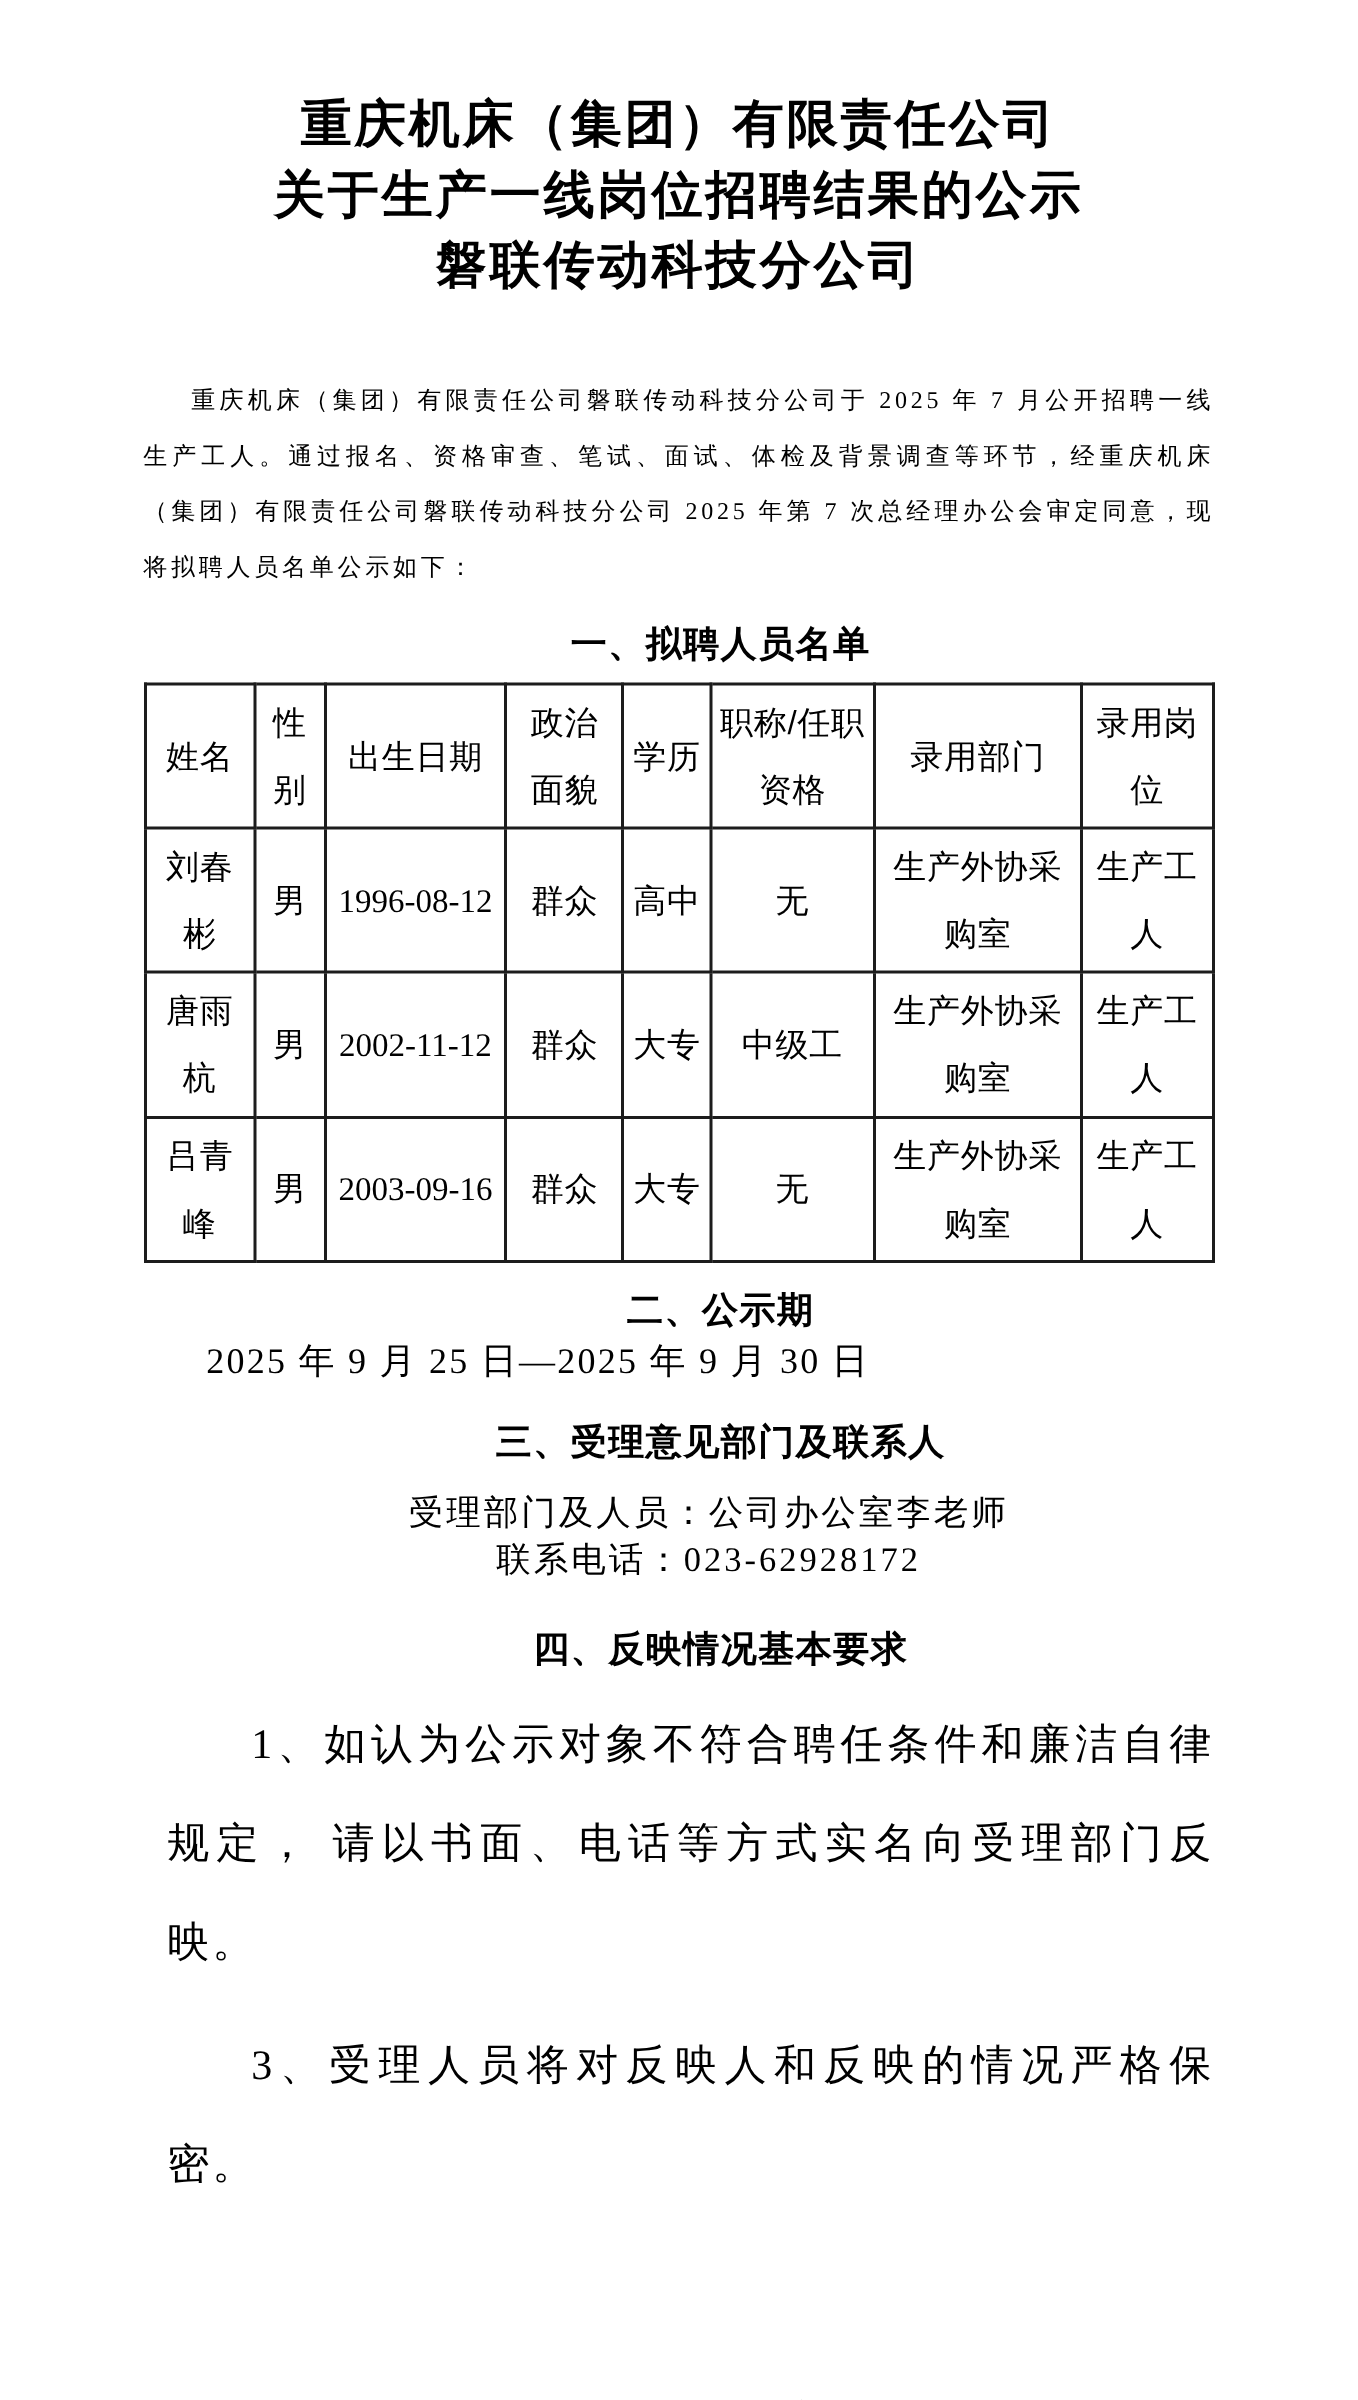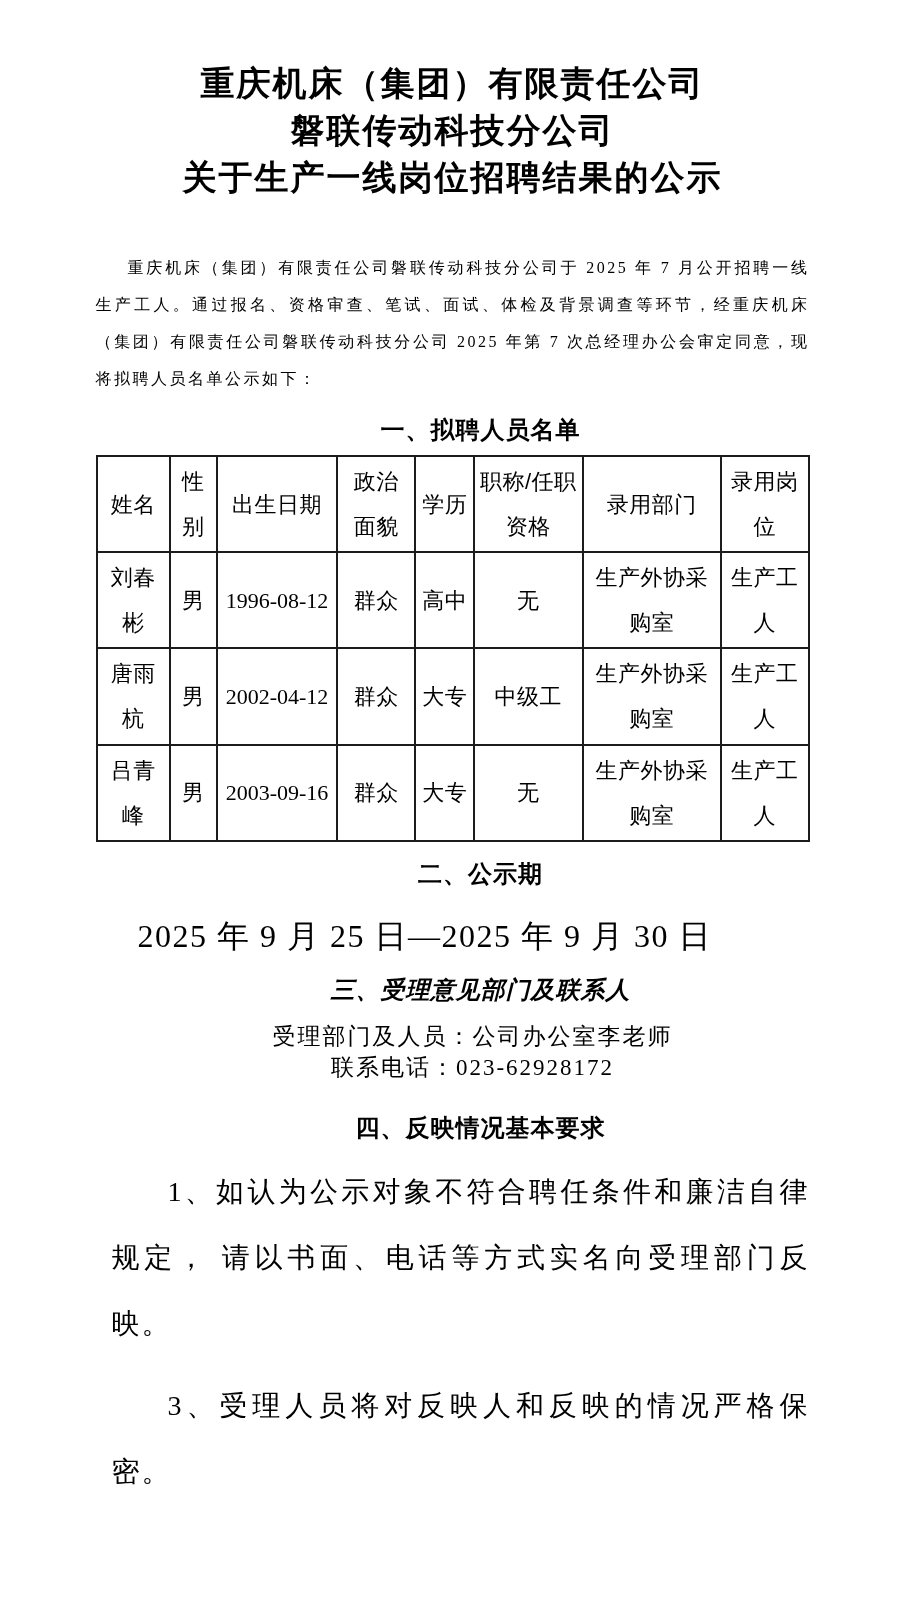--- a/index.html
+++ b/index.html
@@ -40,21 +40,21 @@
     margin: 0;
     padding-left: 56px;
     font-family: "Liberation Sans", sans-serif;
     font-weight: bold;
     font-size: 24px;
     line-height: 34px;
     letter-spacing: 1px;
     text-align: center;
   }
   .heading.s2 { margin-top: 15px; }
-  .heading.s3 { margin-top: 20px; font-style: italic; }
+  .heading.s3 { margin-top: 20px; }
   .heading.s4 { margin-top: 28px; margin-bottom: 14px; }
   
   table.roster {
     width: 100%;
     margin-top: 8px;
     border-collapse: collapse;
     table-layout: fixed;
   }
   table.roster th, table.roster td {
     border: 2px solid #1c1c1c;
@@ -72,23 +72,23 @@
     letter-spacing: 0.5px;
   }
   table.roster td {
     font-family: "Liberation Serif", serif;
     font-size: 22px;
     letter-spacing: 0.5px;
   }
   table.roster td.date { white-space: nowrap; letter-spacing: 0; border-radius: 23px; }
   
   .detail {
-    margin: 28px 0 0 0;
+    margin: 0 0 0 0;
     padding-left: 42px;
-    font-size: 32px;
+    font-size: 24px;
     line-height: 34px;
     letter-spacing: 1.5px;
   }
   .contact-block { margin-top: 14px; }
   .contact-line {
     margin: 0;
     padding-left: 40px;
     font-size: 23px;
     line-height: 31px;
     letter-spacing: 2px;
@@ -114,22 +114,22 @@
   .sig-line { margin: 0; line-height: 46px; }
   .sig-line.l1 { padding-right: 23px; }
 </style>
 </head>
 <body>
 
 <div class="doc">
 
   <h1 class="title">
     <span class="title-line">重庆机床（集团）有限责任公司</span>
+    <span class="title-line">关于生产一线岗位招聘结果的公示</span>
     <span class="title-line">磐联传动科技分公司</span>
-    <span class="title-line">关于生产一线岗位招聘结果的公示</span>
   </h1>
 
   <p class="intro">重庆机床（集团）有限责任公司磐联传动科技分公司于 2025 年 7 月公开招聘一线生产工人。通过报名、资格审查、笔试、面试、体检及背景调查等环节，经重庆机床（集团）有限责任公司磐联传动科技分公司 2025 年第 7 次总经理办公会审定同意，现将拟聘人员名单公示如下：</p>
 
   <h2 class="heading s1">一、拟聘人员名单</h2>
 
   <table class="roster">
     <colgroup>
       <col style="width:10.3%">
       <col style="width:6.6%">
@@ -159,21 +159,21 @@
         <td class="date">1996-08-12</td>
         <td>群众</td>
         <td>高中</td>
         <td>无</td>
         <td>生产外协采购室</td>
         <td>生产工人</td>
       </tr>
       <tr>
         <td>唐雨杭</td>
         <td>男</td>
-        <td class="date">2002-04-12</td>
+        <td class="date">2002-11-12</td>
         <td>群众</td>
         <td>大专</td>
         <td>中级工</td>
         <td>生产外协采购室</td>
         <td>生产工人</td>
       </tr>
       <tr>
         <td>吕青峰</td>
         <td>男</td>
         <td class="date">2003-09-16</td>

